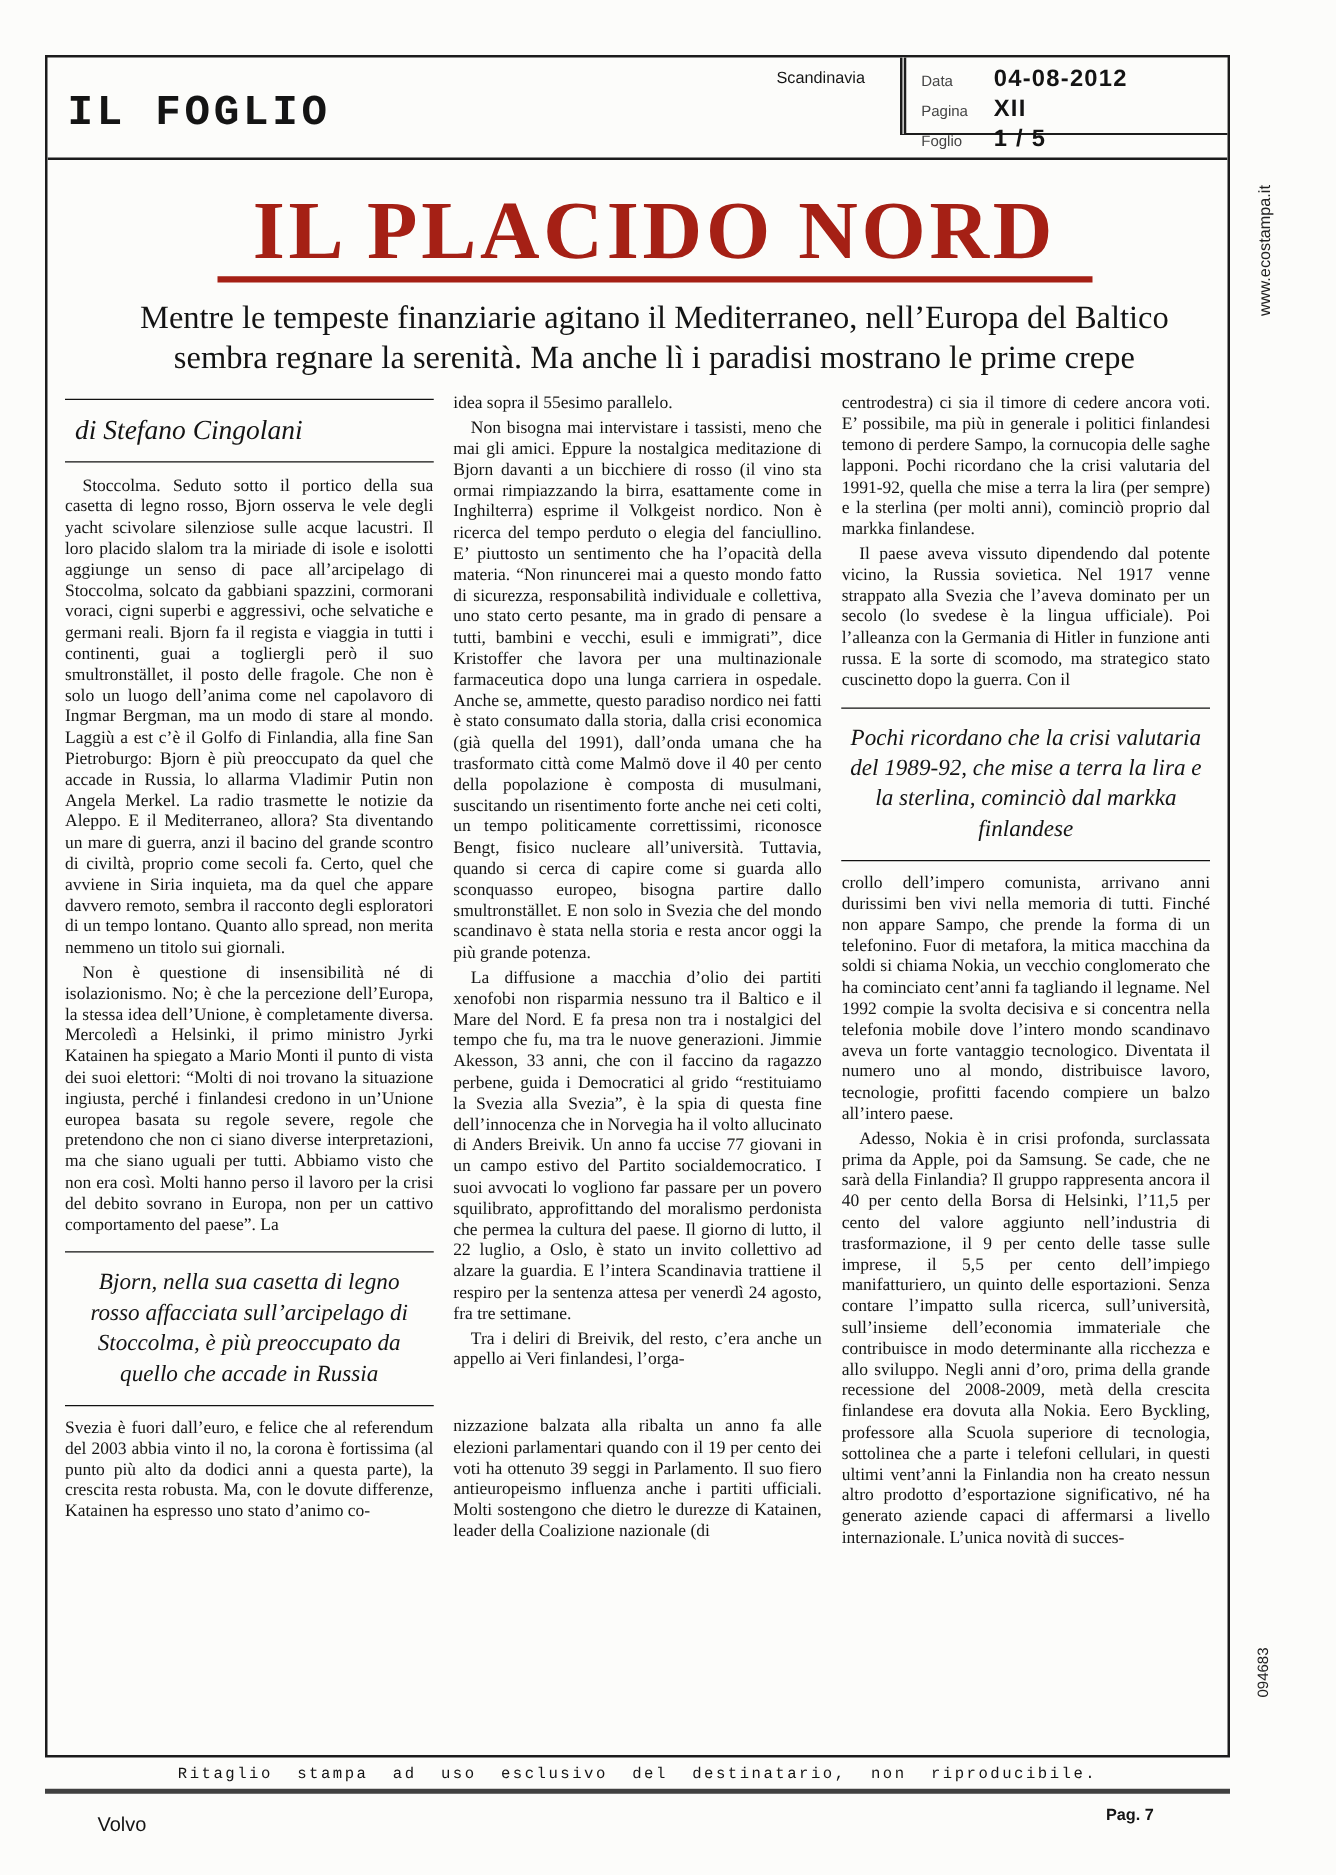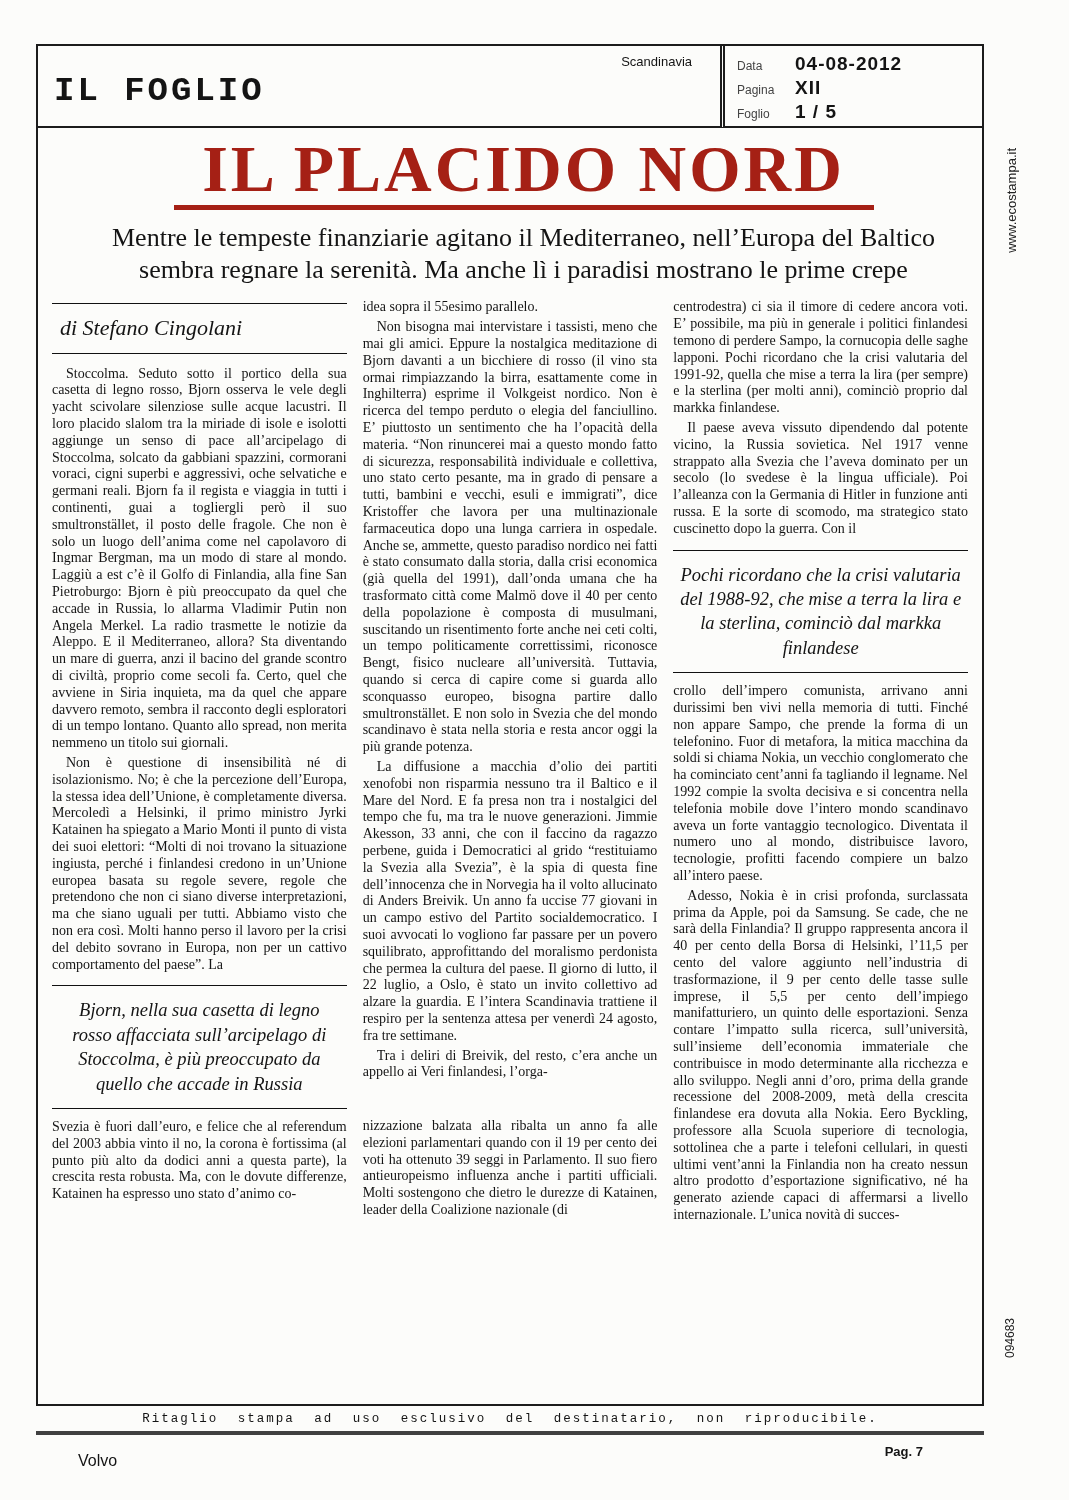--- a/index.html
+++ b/index.html
@@ -18,30 +18,30 @@
   .logo {
     position:absolute; left:16px; top:26px;
     font-size:34px; font-weight:700; letter-spacing:3px;
     font-family:Liberation Mono, monospace;
   }
   .quotidiano {
     position:absolute; right:290px; top:8px;
     font-family:"Liberation Sans", sans-serif; font-size:13px;
   }
   .infobox {
-    position:absolute; right:-2px; top:-2px; width:264px; height:84px;
+    position:absolute; right:-2px; top:-2px; width:264px; height:64px;
     border:2px solid #1c1c1c; border-left:5px double #1c1c1c;
     box-sizing:border-box; padding:7px 12px;
     font-family:"Liberation Sans", sans-serif; background:#fcfcfa;
   }
   .info-row { display:flex; align-items:baseline; margin-bottom:2px; }
   .info-label { width:58px; font-size:12px; color:#444; }
   .info-value { font-size:19px; font-weight:700; letter-spacing:1px; }
   
-  .titlewrap { text-align:center; padding-top:8px;margin-left:27px; }
+  .titlewrap { text-align:center; padding-top:24px;margin-left:27px; }
   .title {
     display:inline-block; font-size:66px; font-weight:700;
     color:#a52015; letter-spacing:3px; line-height:1.0;
     font-family:"Liberation Serif", serif;
   }
   .title-rule { height:5px; background:#a52015; width:700px; margin:3px auto 0; }
   .subtitle {
     width:890px; margin:12px auto 0; text-align:center;
     font-size:26px; line-height:1.22; font-weight:500;
   }
@@ -134,21 +134,21 @@
         <p>Non bisogna mai intervistare i tassisti, meno che mai gli amici. Eppure la nostalgica meditazione di Bjorn davanti a un bicchiere di rosso (il vino sta ormai rimpiazzando la birra, esattamente come in Inghilterra) esprime il Volkgeist nordico. Non è ricerca del tempo perduto o elegia del fanciullino. E’ piuttosto un sentimento che ha l’opacità della materia. “Non rinuncerei mai a questo mondo fatto di sicurezza, responsabilità individuale e collettiva, uno stato certo pesante, ma in grado di pensare a tutti, bambini e vecchi, esuli e immigrati”, dice Kristoffer che lavora per una multinazionale farmaceutica dopo una lunga carriera in ospedale. Anche se, ammette, questo paradiso nordico nei fatti è stato consumato dalla storia, dalla crisi economica (già quella del 1991), dall’onda umana che ha trasformato città come Malmö dove il 40 per cento della popolazione è composta di musulmani, suscitando un risentimento forte anche nei ceti colti, un tempo politicamente correttissimi, riconosce Bengt, fisico nucleare all’università. Tuttavia, quando si cerca di capire come si guarda allo sconquasso europeo, bisogna partire dallo smultronstället. E non solo in Svezia che del mondo scandinavo è stata nella storia e resta ancor oggi la più grande potenza.</p>
         <p>La diffusione a macchia d’olio dei partiti xenofobi non risparmia nessuno tra il Baltico e il Mare del Nord. E fa presa non tra i nostalgici del tempo che fu, ma tra le nuove generazioni. Jimmie Akesson, 33 anni, che con il faccino da ragazzo perbene, guida i Democratici al grido “restituiamo la Svezia alla Svezia”, è la spia di questa fine dell’innocenza che in Norvegia ha il volto allucinato di Anders Breivik. Un anno fa uccise 77 giovani in un campo estivo del Partito socialdemocratico. I suoi avvocati lo vogliono far passare per un povero squilibrato, approfittando del moralismo perdonista che permea la cultura del paese. Il giorno di lutto, il 22 luglio, a Oslo, è stato un invito collettivo ad alzare la guardia. E l’intera Scandinavia trattiene il respiro per la sentenza attesa per venerdì 24 agosto, fra tre settimane.</p>
         <p>Tra i deliri di Breivik, del resto, c’era anche un appello ai Veri finlandesi, l’orga-</p>
         <div class="gap"></div>
         <p class="noindent">nizzazione balzata alla ribalta un anno fa alle elezioni parlamentari quando con il 19 per cento dei voti ha ottenuto 39 seggi in Parlamento. Il suo fiero antieuropeismo influenza anche i partiti ufficiali. Molti sostengono che dietro le durezze di Katainen, leader della Coalizione nazionale (di</p>
       </div>
 
       <div class="col">
         <p class="noindent">centrodestra) ci sia il timore di cedere ancora voti. E’ possibile, ma più in generale i politici finlandesi temono di perdere Sampo, la cornucopia delle saghe lapponi. Pochi ricordano che la crisi valutaria del 1991-92, quella che mise a terra la lira (per sempre) e la sterlina (per molti anni), cominciò proprio dal markka finlandese.</p>
         <p>Il paese aveva vissuto dipendendo dal potente vicino, la Russia sovietica. Nel 1917 venne strappato alla Svezia che l’aveva dominato per un secolo (lo svedese è la lingua ufficiale). Poi l’alleanza con la Germania di Hitler in funzione anti russa. E la sorte di scomodo, ma strategico stato cuscinetto dopo la guerra. Con il</p>
-        <div class="pullquote">Pochi ricordano che la crisi valutaria del 1988-92, che mise a terra la lira e la sterlina, cominciò dal markka finlandese</div>
+        <div class="pullquote">Pochi ricordano che la crisi valutaria del 1989-92, che mise a terra la lira e la sterlina, cominciò dal markka finlandese</div>
         <p class="noindent">crollo dell’impero comunista, arrivano anni durissimi ben vivi nella memoria di tutti. Finché non appare Sampo, che prende la forma di un telefonino. Fuor di metafora, la mitica macchina da soldi si chiama Nokia, un vecchio conglomerato che ha cominciato cent’anni fa tagliando il legname. Nel 1992 compie la svolta decisiva e si concentra nella telefonia mobile dove l’intero mondo scandinavo aveva un forte vantaggio tecnologico. Diventata il numero uno al mondo, distribuisce lavoro, tecnologie, profitti facendo compiere un balzo all’intero paese.</p>
         <p>Adesso, Nokia è in crisi profonda, surclassata prima da Apple, poi da Samsung. Se cade, che ne sarà della Finlandia? Il gruppo rappresenta ancora il 40 per cento della Borsa di Helsinki, l’11,5 per cento del valore aggiunto nell’industria di trasformazione, il 9 per cento delle tasse sulle imprese, il 5,5 per cento dell’impiego manifatturiero, un quinto delle esportazioni. Senza contare l’impatto sulla ricerca, sull’università, sull’insieme dell’economia immateriale che contribuisce in modo determinante alla ricchezza e allo sviluppo. Negli anni d’oro, prima della grande recessione del 2008-2009, metà della crescita finlandese era dovuta alla Nokia. Eero Byckling, professore alla Scuola superiore di tecnologia, sottolinea che a parte i telefoni cellulari, in questi ultimi vent’anni la Finlandia non ha creato nessun altro prodotto d’esportazione significativo, né ha generato aziende capaci di affermarsi a livello internazionale. L’unica novità di succes-</p>
       </div>
 
     </div>
   </div>
 
   <div class="ritaglio">Ritaglio stampa ad uso esclusivo del destinatario, non riproducibile.</div>
   <div class="brand">Volvo</div>
   <div class="pageno">Pag. 7</div>

